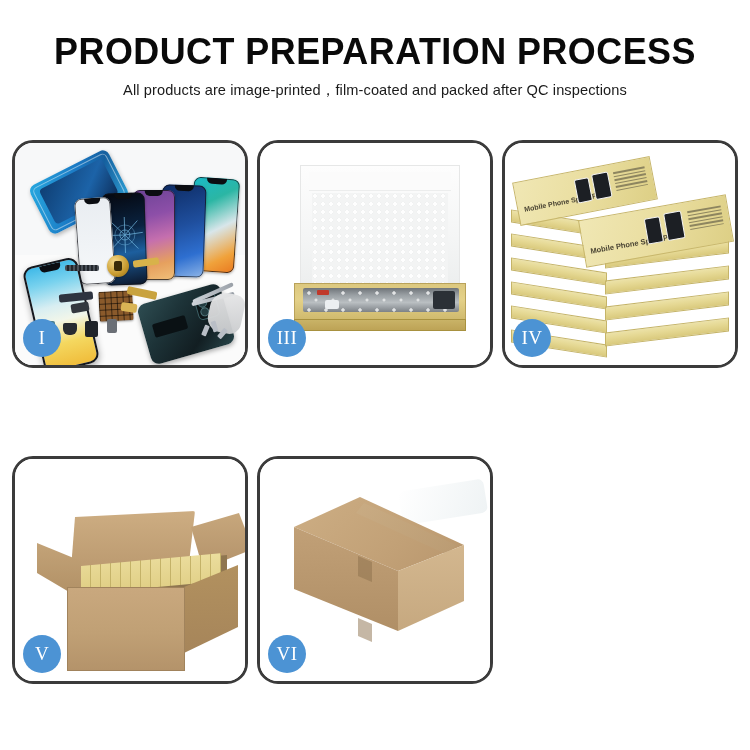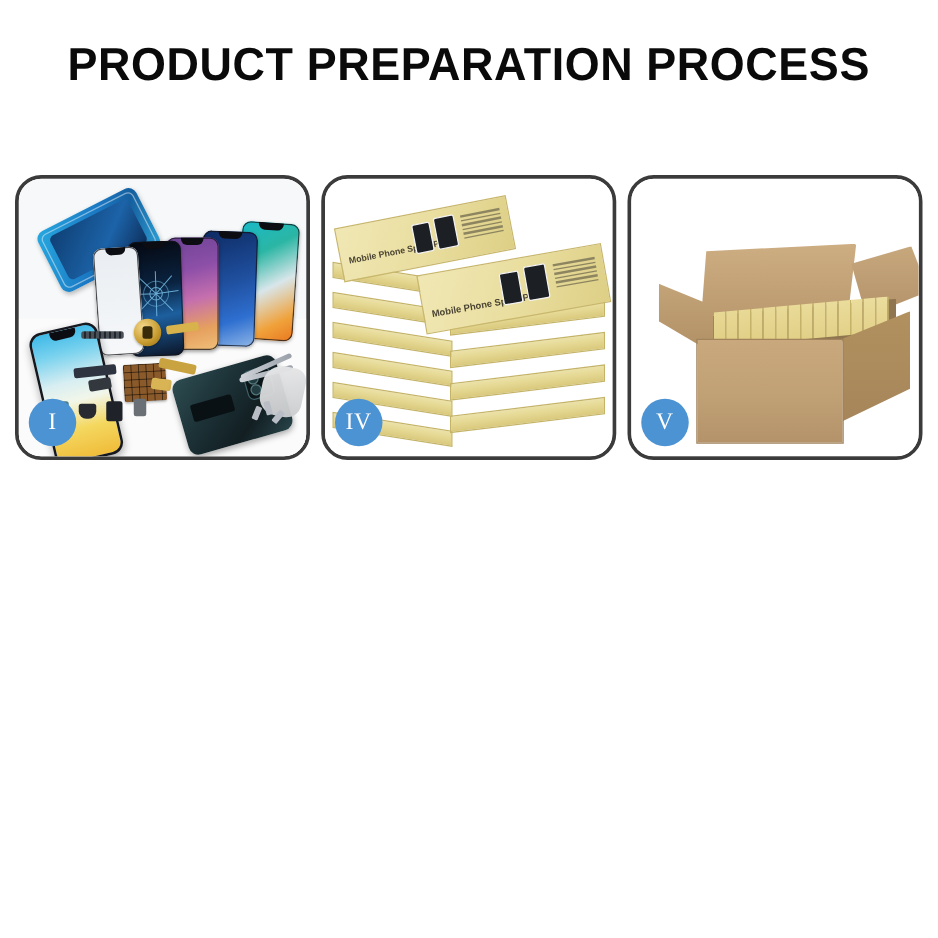--- a/index.html
+++ b/index.html
@@ -482,20 +482,21 @@
     transform:rotate(-9deg);
     border-radius:6px;
     opacity:.8;
   }
 </style>
 </head>
 <body>
 
 <div class="header">
   <h1 class="title">PRODUCT PREPARATION PROCESS</h1>
+  <p class="subtitle">All products are image-printed，film-coated and packed after QC inspections</p>
 </div>
 
 <div class="grid">
 
   <div class="panel">
     <div class="panel-stage">
       <div class="p1-bg"></div>
       <div class="p1-floor"></div>
 
       <div class="adh-screen"></div>
@@ -558,20 +559,35 @@
       <div class="screws">
           <i></i>
           <i></i>
           <i></i>
         </div>
     </div>
     <div class="badge">I</div>
   </div>
 
 
+  <div class="panel">
+    <div class="panel-stage p3-scene">
+      <div class="p3-lidback"></div>
+      <div class="p3-foam"></div>
+      <div class="p3-tray">
+        <div class="p3-tray-inner">
+          <span class="p3-red"></span>
+          <span class="p3-white"></span>
+          <span class="p3-dark"></span>
+        </div>
+      </div>
+      <div class="p3-frontflap"></div>
+    </div>
+    <div class="badge">III</div>
+  </div>
 
   <div class="panel">
     <div class="panel-stage p4-scene">
 
       <div class="ybox" style="left:6px; top:74px; width:96px; height:13px; transform:skewY(9deg);"></div>
       <div class="ybox" style="left:6px; top:98px; width:96px; height:13px; transform:skewY(9deg);"></div>
       <div class="ybox" style="left:6px; top:122px; width:96px; height:13px; transform:skewY(9deg);"></div>
       <div class="ybox" style="left:6px; top:146px; width:96px; height:13px; transform:skewY(9deg);"></div>
       <div class="ybox" style="left:6px; top:170px; width:96px; height:13px; transform:skewY(9deg);"></div>
       <div class="ybox" style="left:6px; top:194px; width:96px; height:13px; transform:skewY(9deg);"></div>
@@ -634,14 +650,26 @@
         <i style="left:120px"></i>
           <i style="left:130px"></i>
       </div>
       <div class="c5-flapL"></div>
       <div class="c5-sidepoly"></div>
       <div class="c5-front"></div>
     </div>
     <div class="badge">V</div>
   </div>
 
+  <div class="panel">
+    <div class="panel-stage p6-scene">
+      <div class="c6-glare"></div>
+      <div class="c6-top"></div>
+      <div class="c6-tape"></div>
+      <div class="c6-left"></div>
+      <div class="c6-right"></div>
+      <div class="c6-seamA"></div>
+      <div class="c6-seamB"></div>
+    </div>
+    <div class="badge">VI</div>
+  </div>
 
 </div>
 
 </body></html>

